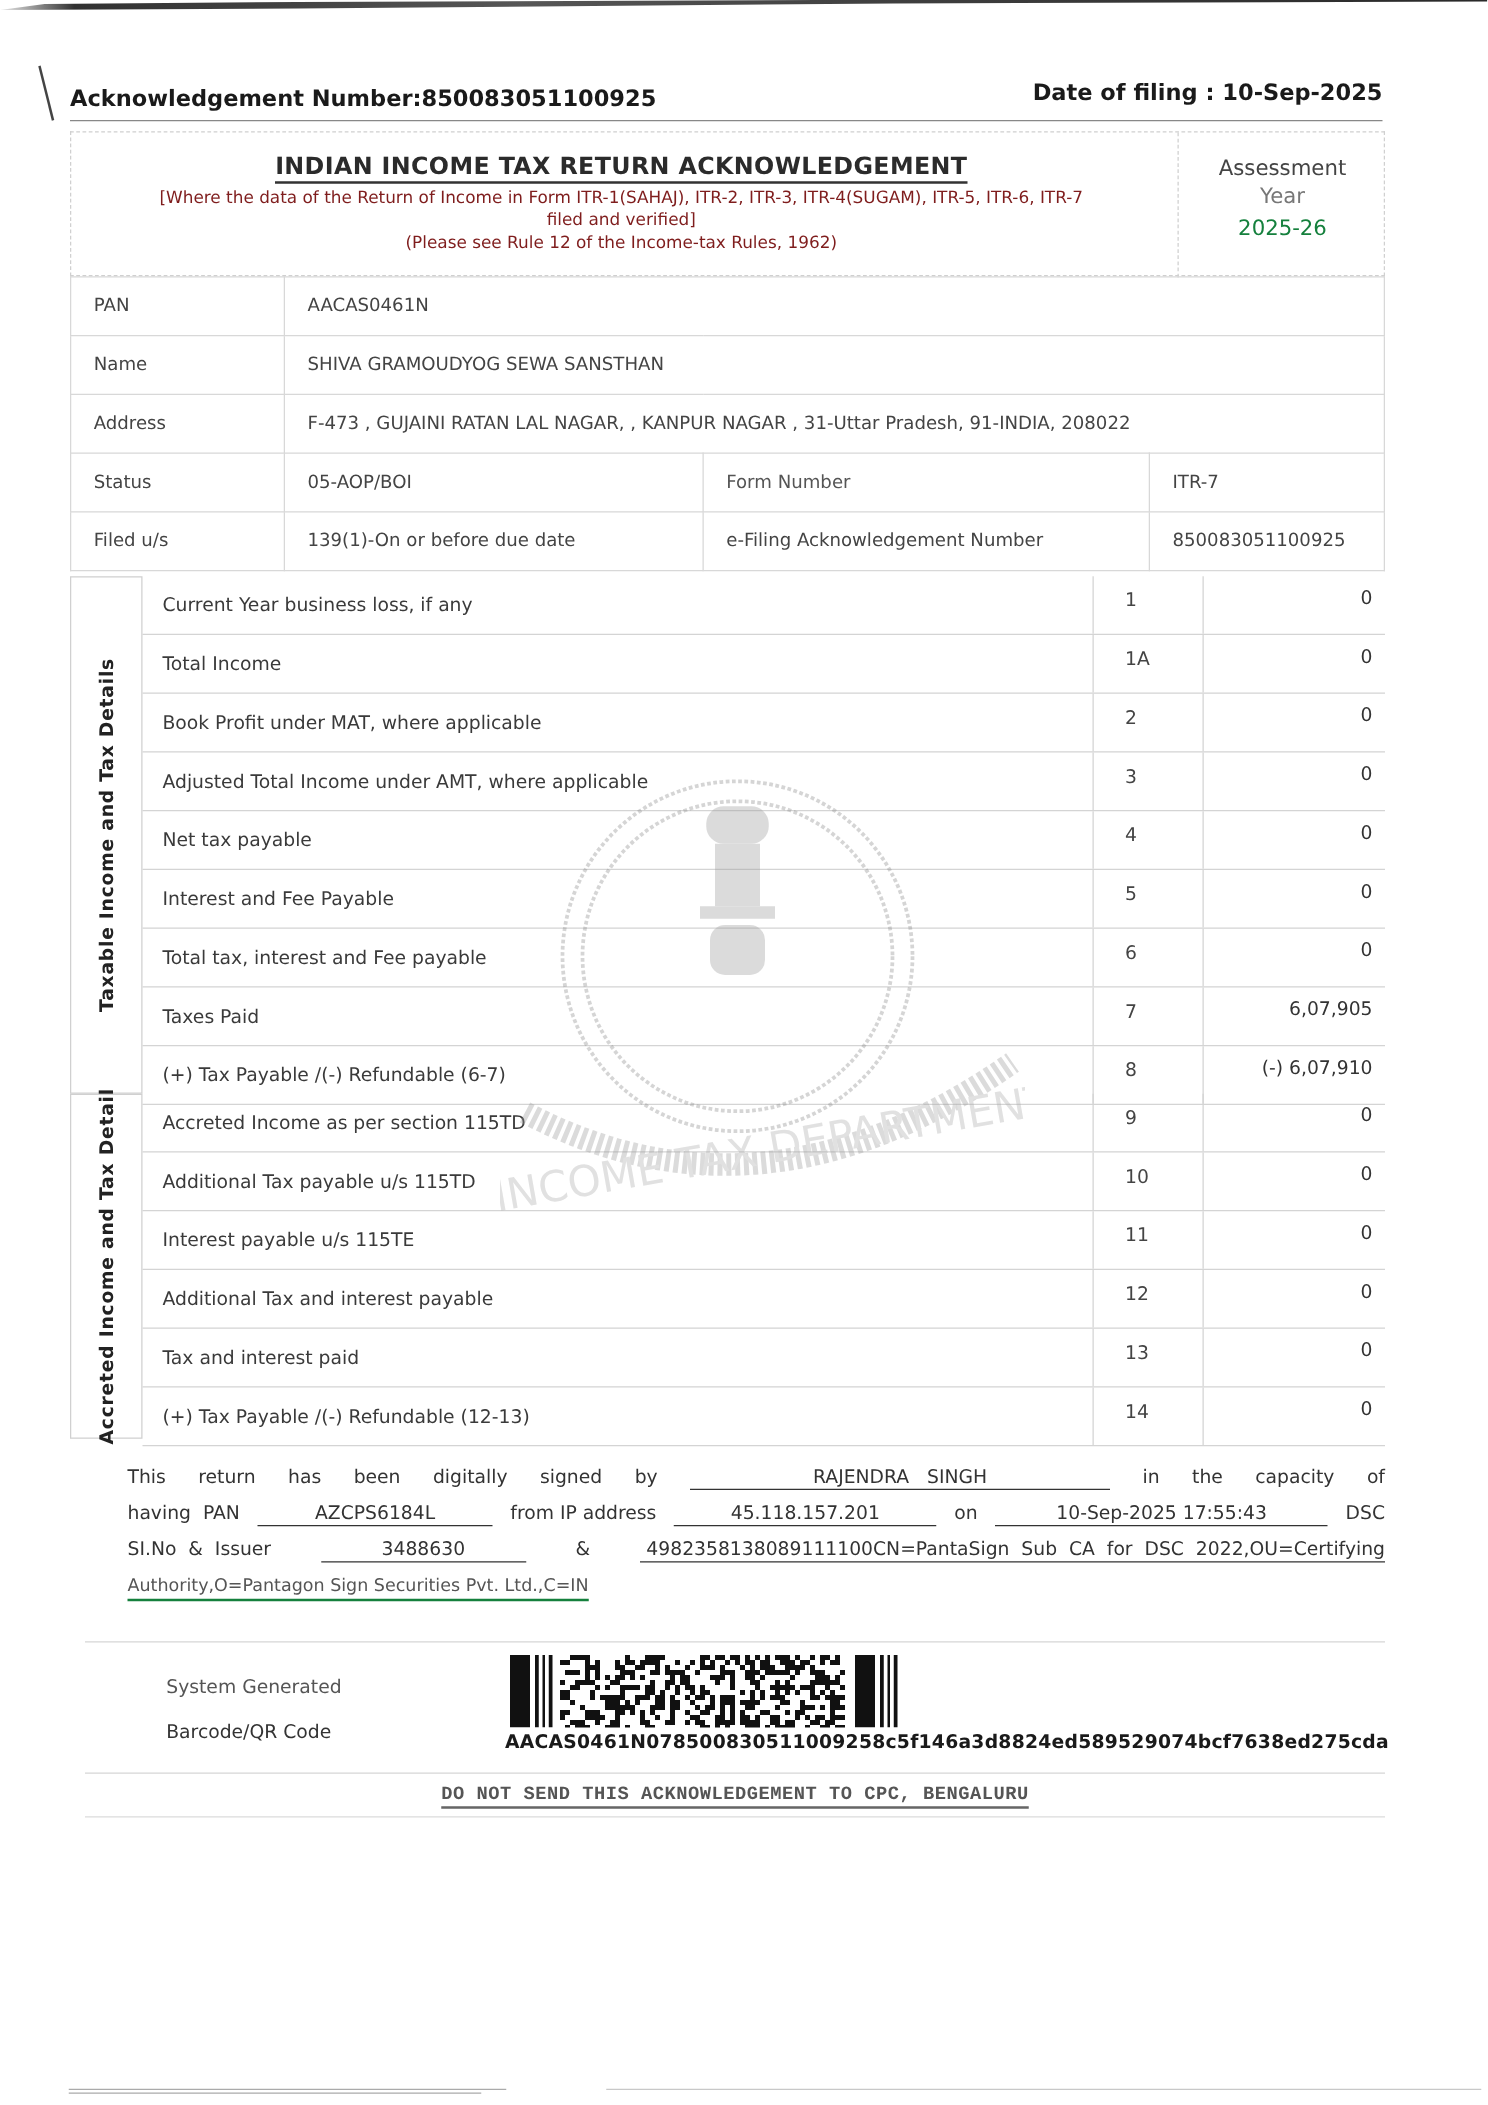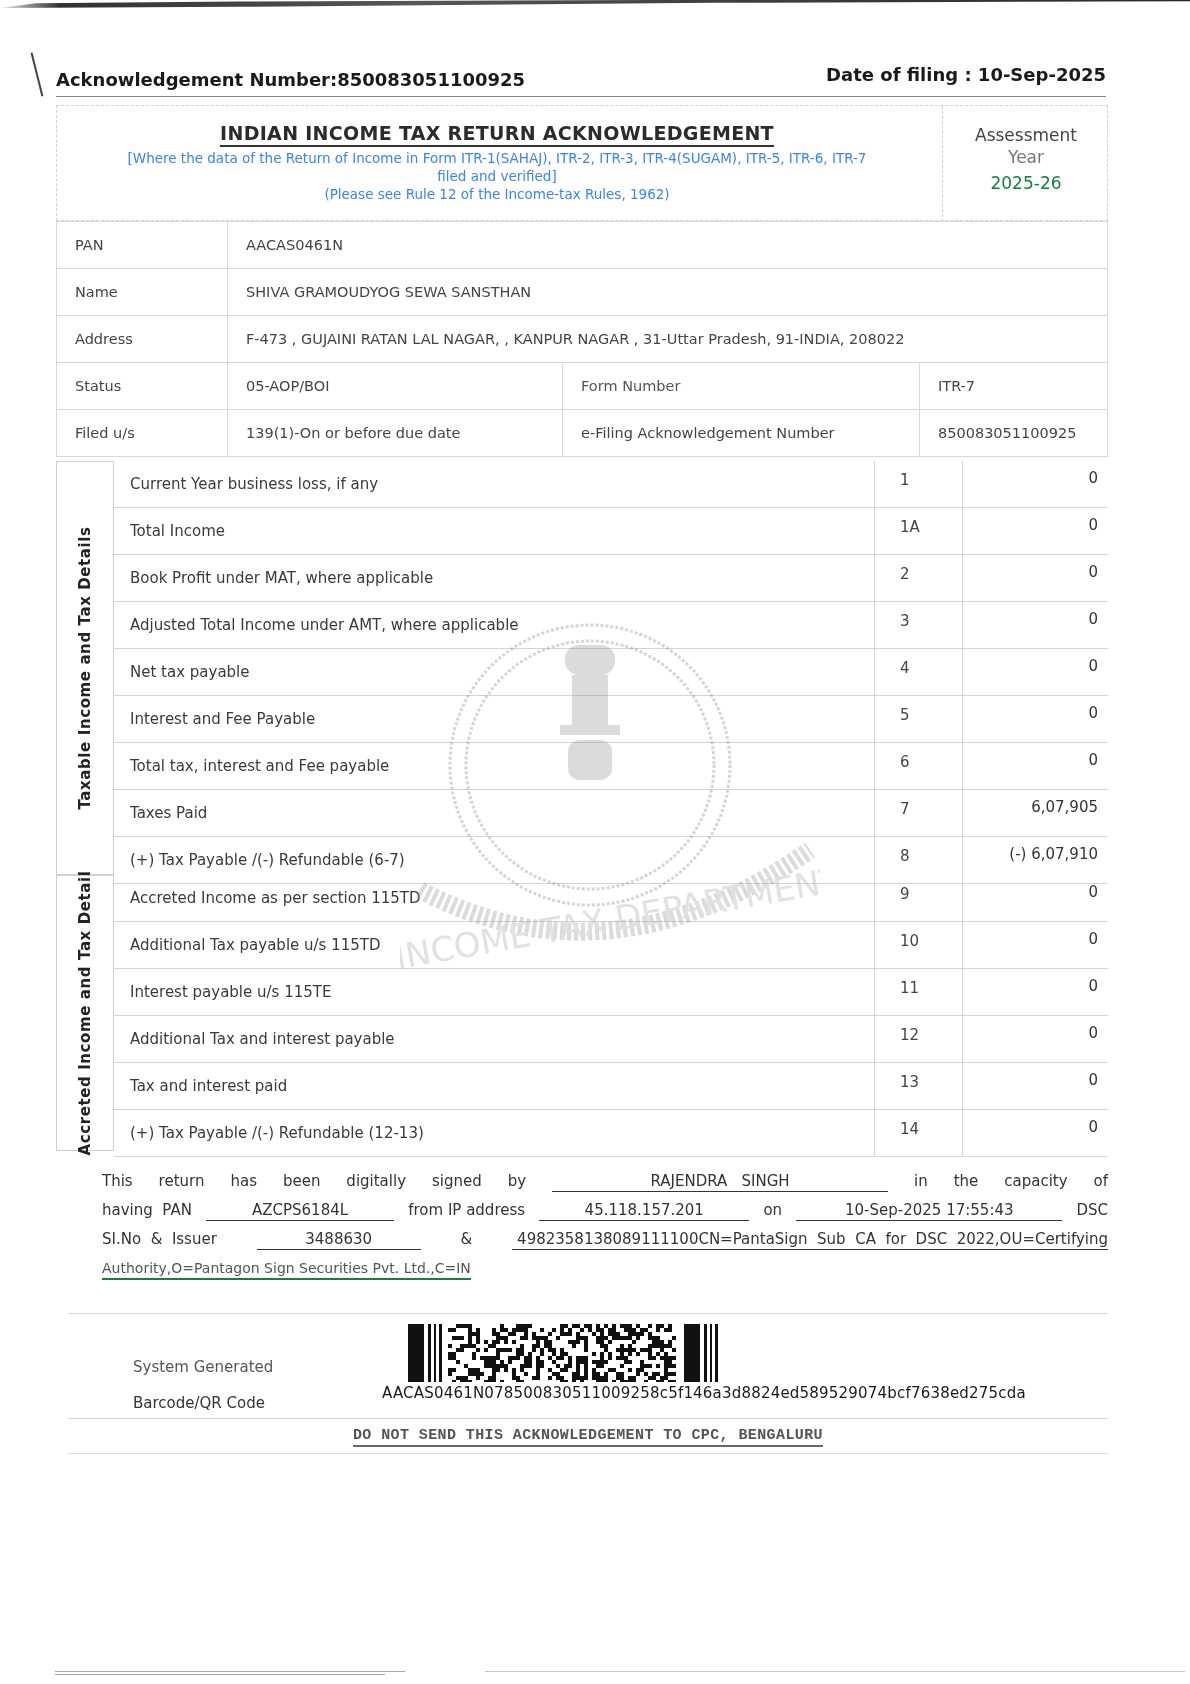--- a/index.html
+++ b/index.html
@@ -34,21 +34,21 @@
       position: absolute; left: 0; top: 0; width: 1052px; height: 116px;
       border: 1px dashed #d0d0d0; box-sizing: border-box;
     }
     .title-main {
       position: absolute; left: 0; width: 880px; top: 16px; text-align: center;
       font-weight: bold; font-size: 19px; color: #2b2b2b; letter-spacing: .3px;
     }
     .title-main span { border-bottom: 2px solid #333; padding-bottom: 1px; }
     .title-sub {
       position: absolute; left: 0; width: 880px; top: 43px; text-align: center;
-      font-size: 13.5px; color: #3b82f6; line-height: 18px;
+      font-size: 13.5px; color: #7f1d1d; line-height: 18px;
     }
     .ay-box {
       position: absolute; left: 885px; top: 0; width: 167px; height: 116px;
       border-left: 1px dashed #cfcfcf; text-align: center; color: #444;
       font-size: 17px; line-height: 22px; padding-top: 18px; box-sizing: border-box;
     }
     .ay-box .yr { color: #777; }
     .ay-box .ayval { margin-top: 4px; color: #15803d; }
 
     .info-table {
@@ -94,23 +94,23 @@
     .fill {
       display: inline-block; border-bottom: 1px solid #333; text-align: center;
       line-height: 20px;
     }
     .sig-last { font-size: 14px; color: #555; border-bottom: 2px solid #15803d; display: inline-block; line-height: 20px; }
 
     .barcode-block {
       position: absolute; left: 12px; top: 1208px; width: 1040px; height: 104px;
       border-top: 1px solid #d6d6d6; border-bottom: 1px solid #d6d6d6;
     }
-    .sysgen { position: absolute; left: 65px; font-size: 15px; color: #555; margin-top: 18px; }
+    .sysgen { position: absolute; left: 65px; font-size: 15px; color: #555; }
     .barcode-svg { position: absolute; left: 340px; top: 10px; }
-    .hash { position: absolute; left: 314px; top: 70px; font-weight: normal; font-size: 15px; color: #1a1a1a; letter-spacing: .2px; text-align: right; }
+    .hash { position: absolute; left: 336px; top: 70px; font-weight: bold; font-size: 15px; color: #1a1a1a; letter-spacing: .2px; text-align: right; }
 
     .footer-note {
       position: absolute; left: 12px; top: 1322px; width: 1040px; text-align: center;
       font-size: 15px; font-weight: bold; color: #555; letter-spacing: .4px; font-family: Liberation Mono, monospace;
     }
     .footer-note span { border-bottom: 2px solid #666; padding-bottom: 1px; }
     .footer-rule { position: absolute; left: 12px; width: 1040px; top: 1348px; height: 1px; background: #dcdcdc; }
 
     .bottom-lines { position: absolute; left: 55px; top: 1671px; width: 1135px; height: 4px; }
     .bottom-lines div { position: absolute; height: 1px; background: #aaa; }

